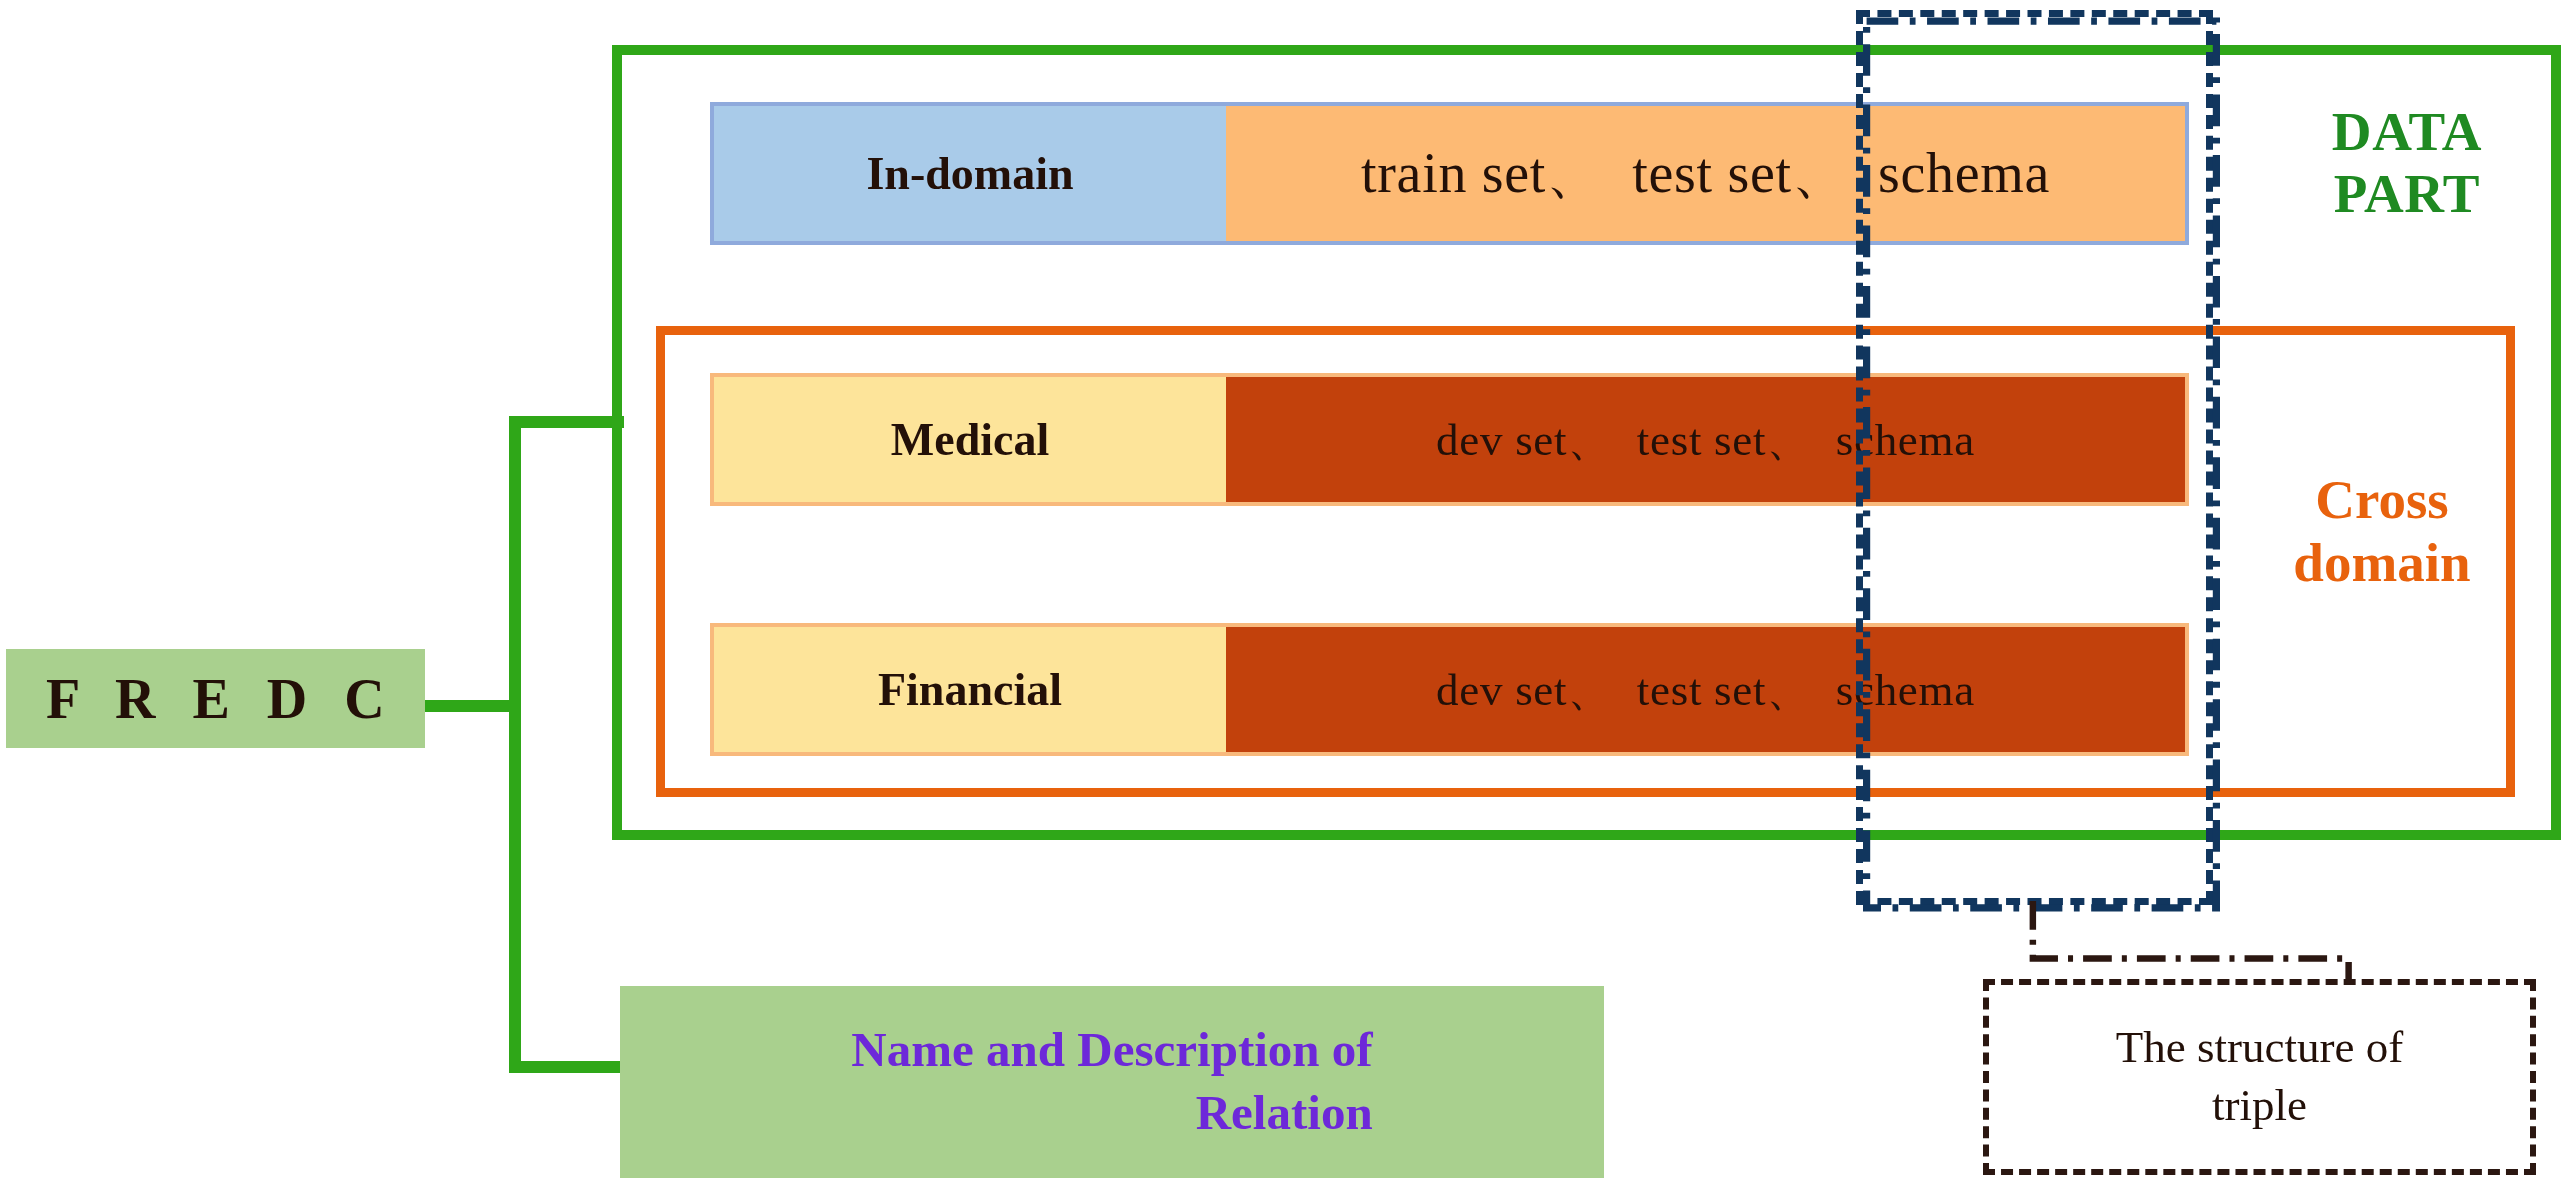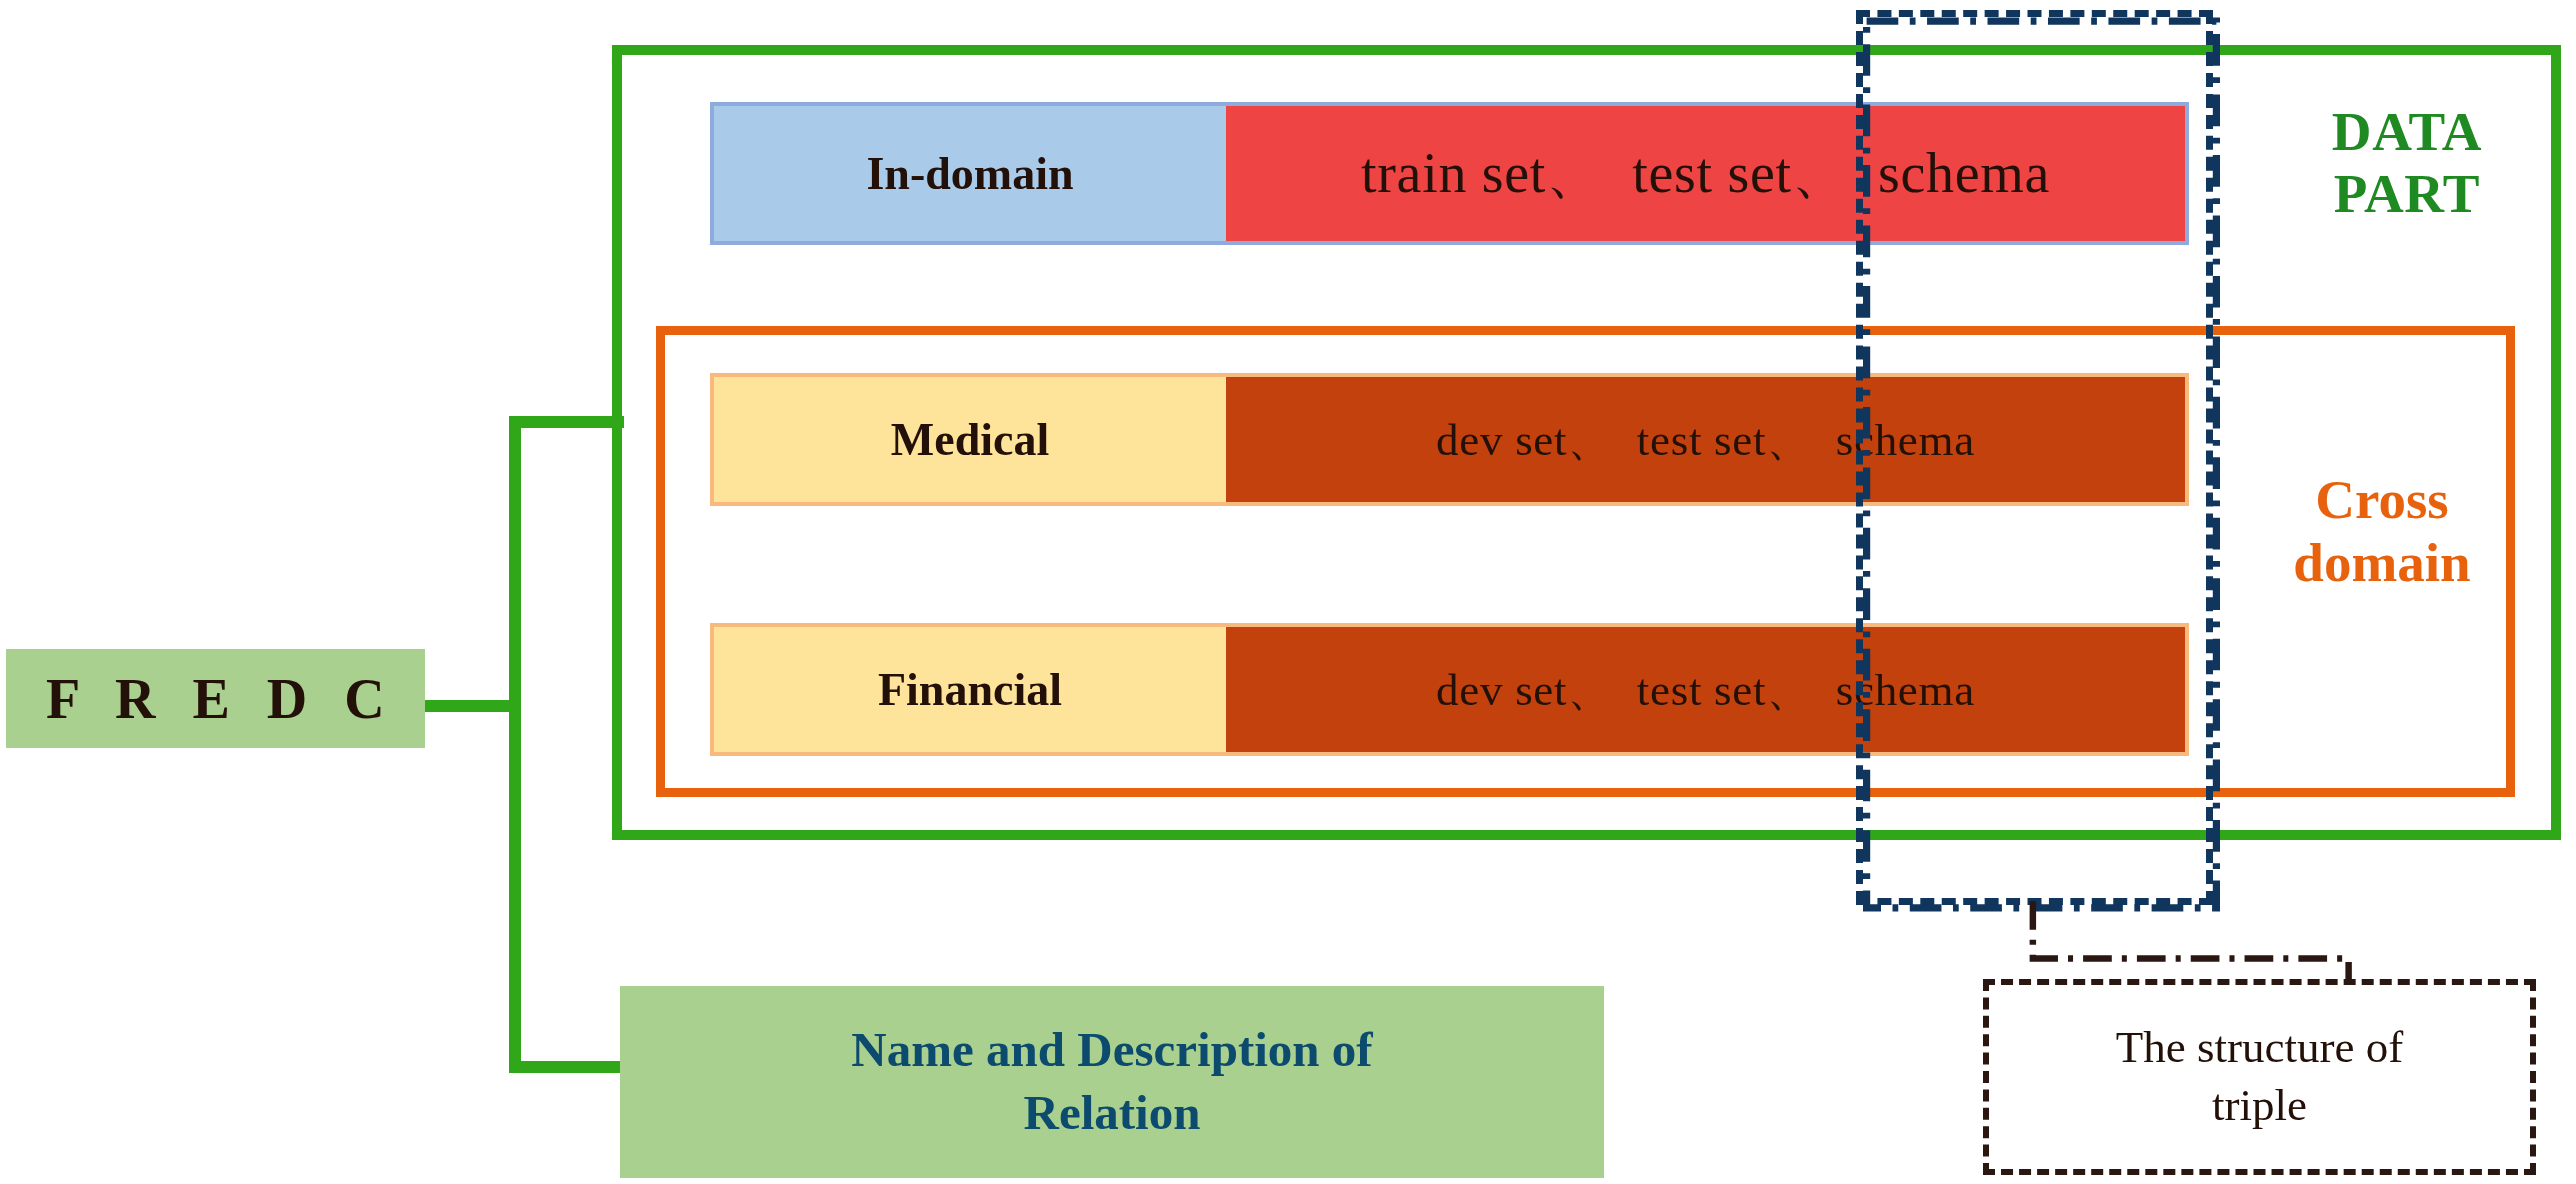--- a/index.html
+++ b/index.html
@@ -54,21 +54,21 @@
     line-height: 1.12;
     text-align: center;
     letter-spacing: 0.7px;
   }
 
   
   #indomain-row {
     left: 710px; top: 102px; width: 1479px; height: 143px;
     border: 4.3px solid #8faadc;
     display: flex; align-items: stretch;
-    background: #ef4444;
+    background: #fdba74;
   }
   #indomain-tag {
     width: 512px;
     background: #a9cbe9;
     display: flex; align-items: center; justify-content: center;
     font-weight: bold; font-size: 46px; color: #231008;
   }
   #indomain-sets {
     flex: 1;
     display: flex; align-items: center; justify-content: center;
@@ -136,22 +136,22 @@
     text-align: center; padding: 0 29px;
   }
 
   
   #relation-box {
     left: 620px; top: 986px; width: 984px; height: 192px;
     background: #a9d08e;
     display: flex; align-items: center; justify-content: center;
   }
   #relation-label {
-    color: #0c4a6e; font-weight: bold; font-size: 49px;
-    line-height: 1.28; text-align: center; padding: 0 17.3px;
+    color: #6d28d9; font-weight: bold; font-size: 49px;
+    line-height: 1.28; text-align: right; padding: 0 17.3px;
   }
 </style>
 </head>
 <body>
 
 <div id="stage">
 
   <div class="abs gline" id="conn-fredc-h"></div>
   <div class="abs gline" id="conn-vert"></div>
   <div class="abs gline" id="conn-top-h"></div>

